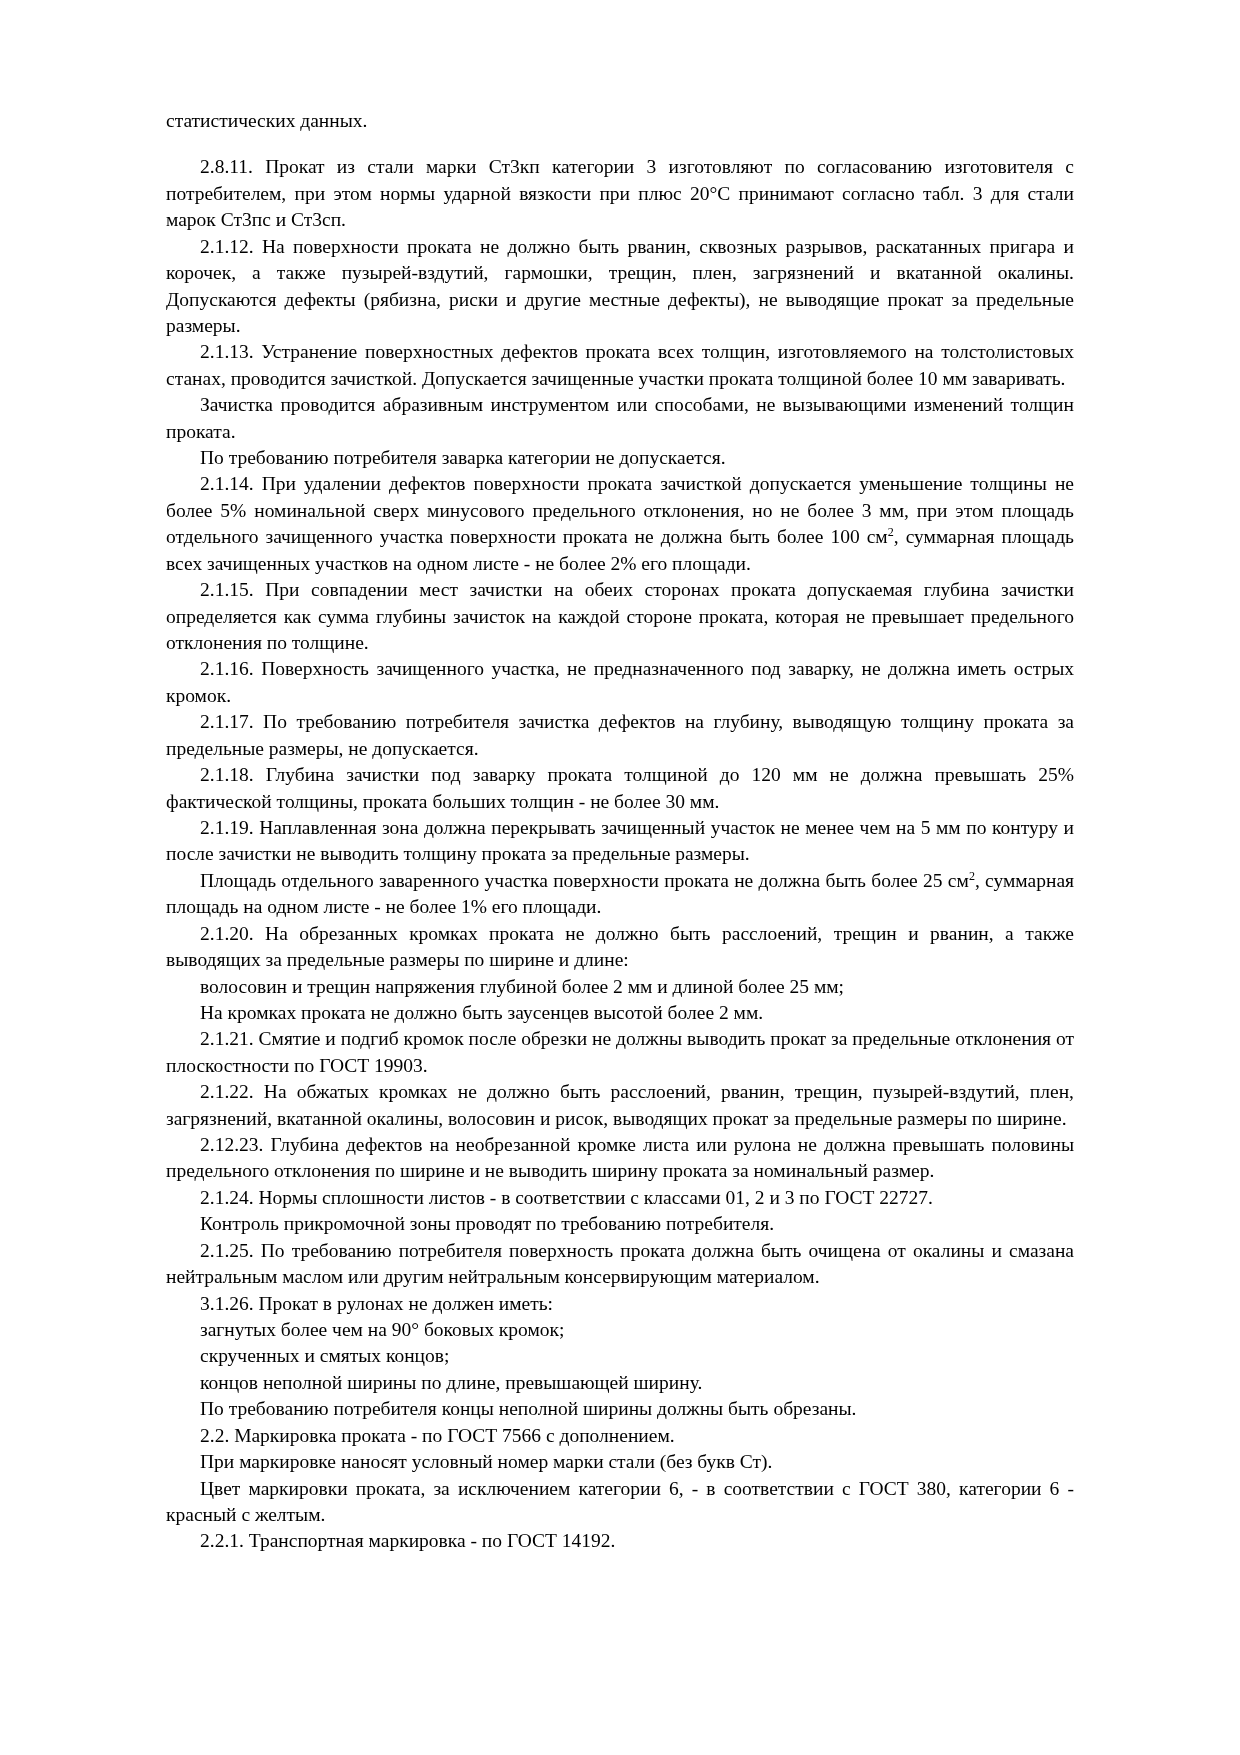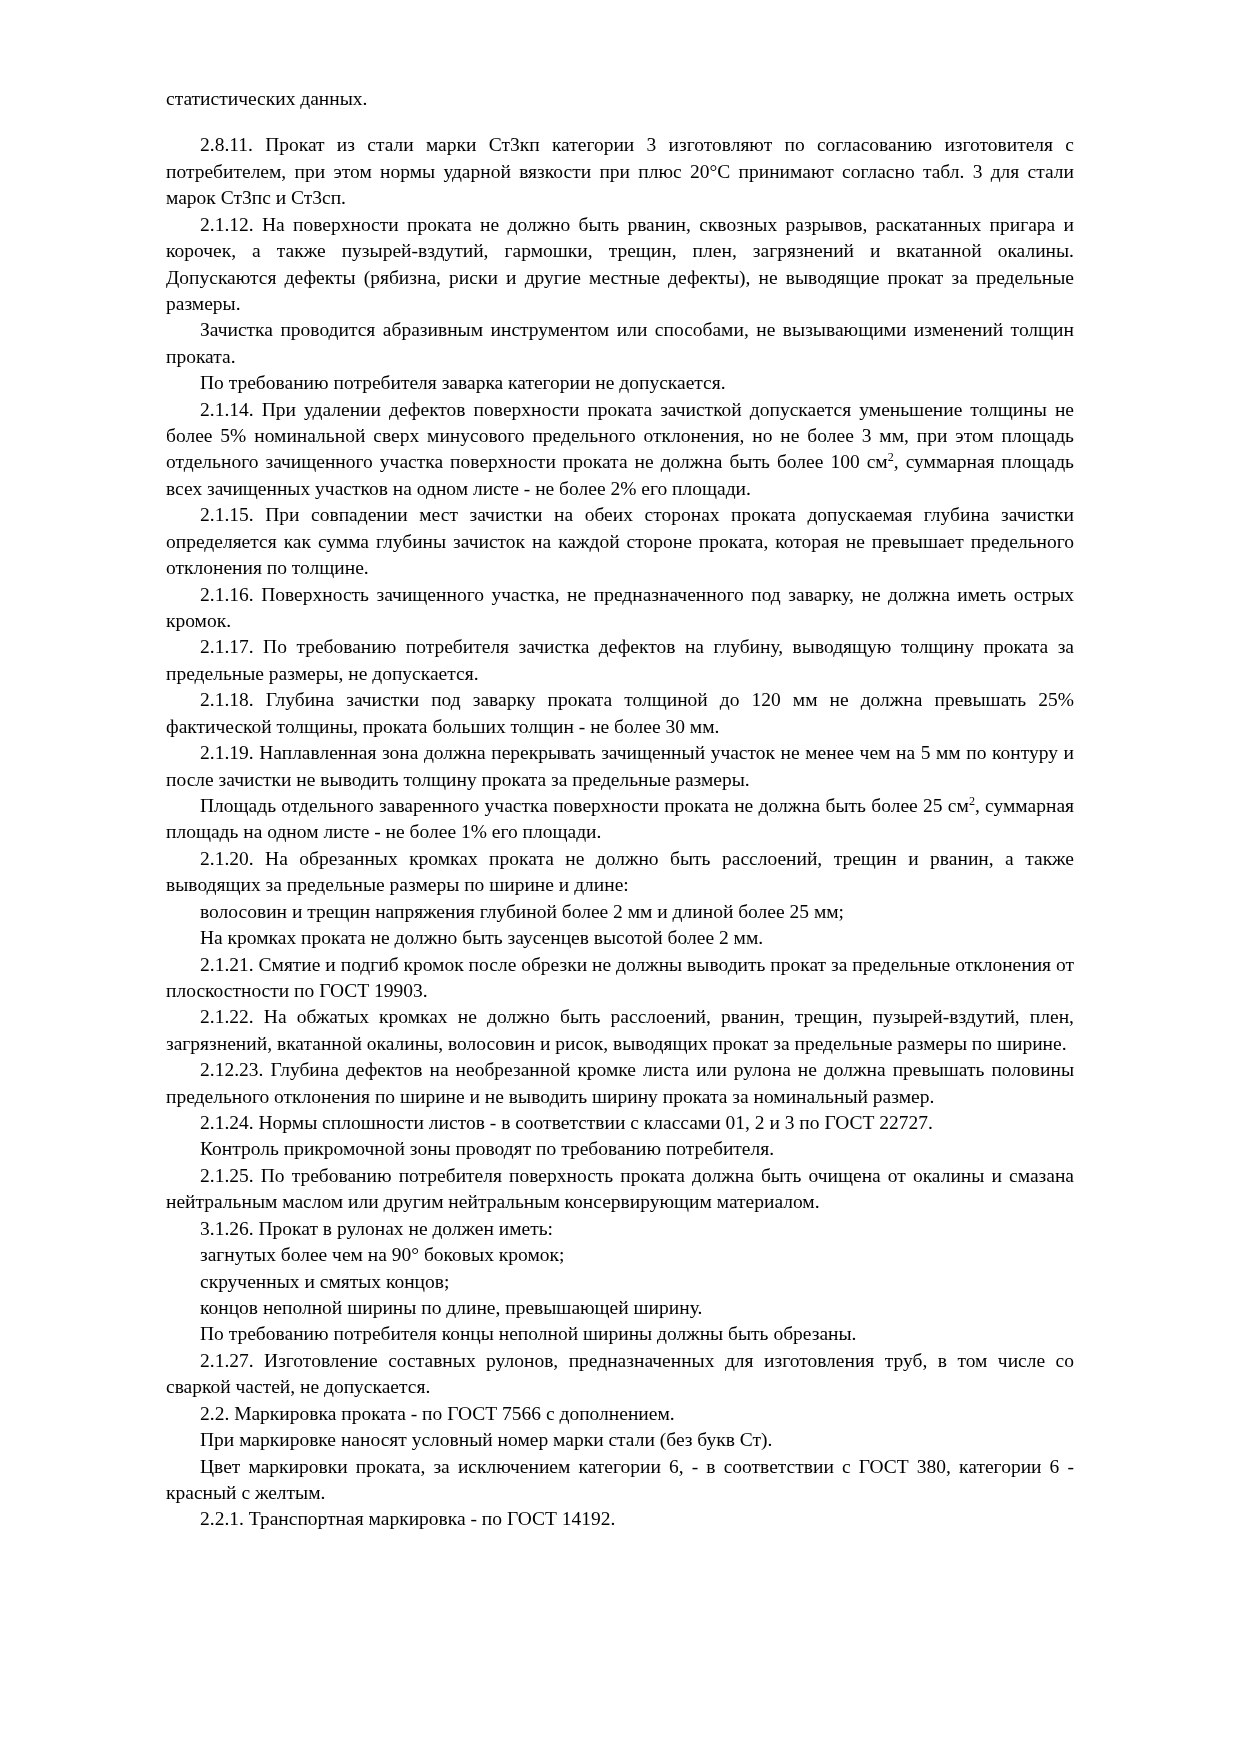--- a/index.html
+++ b/index.html
@@ -10,21 +10,21 @@
   body {
     width: 1240px;
     min-height: 1755px;
     font-family: "Liberation Serif", serif;
     color: #000000;
   }
   .page {
     width: 1240px;
     min-height: 1755px;
     box-sizing: border-box;
-    padding: 86px 166px 60px 166px;
+    padding: 108px 166px 60px 166px;
     background: #ffffff;
   }
   .doc-body {
     font-size: 19.5px;
     line-height: 1.355;
     text-align: justify;
     text-justify: inter-word;
     hyphens: none;
   }
   p {
@@ -52,20 +52,21 @@
 
 <div class="page">
   <div class="doc-body">
 
     <p class="noindent">статистических данных.</p>
 
     <div class="gap"></div>
 
     <p class="indent">2.8.11. Прокат из стали марки Ст3кп категории 3 изготовляют по согласованию изготовителя с потребителем, при этом нормы ударной вязкости при плюс 20°С принимают согласно табл. 3 для стали марок Ст3пс и Ст3сп.</p>
     <p class="indent">2.1.12. На поверхности проката не должно быть рванин, сквозных разрывов, раскатанных пригара и корочек, а также пузырей-вздутий, гармошки, трещин, плен, загрязнений и вкатанной окалины. Допускаются дефекты (рябизна, риски и другие местные дефекты), не выводящие прокат за предельные размеры.</p>
+    <p class="indent">2.1.13. Устранение поверхностных дефектов проката всех толщин, изготовляемого на толстолистовых станах, проводится зачисткой. Допускается зачищенные участки проката толщиной более 10 мм заваривать.</p>
     <p class="indent">Зачистка проводится абразивным инструментом или способами, не вызывающими изменений толщин проката.</p>
     <p class="indent">По требованию потребителя заварка категории не допускается.</p>
     <p class="indent">2.1.14. При удалении дефектов поверхности проката зачисткой допускается уменьшение толщины не более 5% номинальной сверх минусового предельного отклонения, но не более 3 мм, при этом площадь отдельного зачищенного участка поверхности проката не должна быть более 100 см<sup>2</sup>, суммарная площадь всех зачищенных участков на одном листе - не более 2% его площади.</p>
     <p class="indent">2.1.15. При совпадении мест зачистки на обеих сторонах проката допускаемая глубина зачистки определяется как сумма глубины зачисток на каждой стороне проката, которая не превышает предельного отклонения по толщине.</p>
     <p class="indent">2.1.16. Поверхность зачищенного участка, не предназначенного под заварку, не должна иметь острых кромок.</p>
     <p class="indent">2.1.17. По требованию потребителя зачистка дефектов на глубину, выводящую толщину проката за предельные размеры, не допускается.</p>
     <p class="indent">2.1.18. Глубина зачистки под заварку проката толщиной до 120 мм не должна превышать 25% фактической толщины, проката больших толщин - не более 30 мм.</p>
     <p class="indent">2.1.19. Наплавленная зона должна перекрывать зачищенный участок не менее чем на 5 мм по контуру и после зачистки не выводить толщину проката за предельные размеры.</p>
     <p class="indent">Площадь отдельного заваренного участка поверхности проката не должна быть более 25 см<sup>2</sup>, суммарная площадь на одном листе - не более 1% его площади.</p>
     <p class="indent">2.1.20. На обрезанных кромках проката не должно быть расслоений, трещин и рванин, а также выводящих за предельные размеры по ширине и длине:</p>
@@ -75,20 +76,19 @@
     <p class="indent">2.1.22. На обжатых кромках не должно быть расслоений, рванин, трещин, пузырей-вздутий, плен, загрязнений, вкатанной окалины, волосовин и рисок, выводящих прокат за предельные размеры по ширине.</p>
     <p class="indent">2.12.23. Глубина дефектов на необрезанной кромке листа или рулона не должна превышать половины предельного отклонения по ширине и не выводить ширину проката за номинальный размер.</p>
     <p class="indent">2.1.24. Нормы сплошности листов - в соответствии с классами 01, 2 и 3 по ГОСТ 22727.</p>
     <p class="indent">Контроль прикромочной зоны проводят по требованию потребителя.</p>
     <p class="indent">2.1.25. По требованию потребителя поверхность проката должна быть очищена от окалины и смазана нейтральным маслом или другим нейтральным консервирующим материалом.</p>
     <p class="indent">3.1.26. Прокат в рулонах не должен иметь:</p>
     <p class="indent">загнутых более чем на 90° боковых кромок;</p>
     <p class="indent">скрученных и смятых концов;</p>
     <p class="indent">концов неполной ширины по длине, превышающей ширину.</p>
     <p class="indent">По требованию потребителя концы неполной ширины должны быть обрезаны.</p>
-    <p class="indent">2.1.27. Изготовление составных рулонов, предназначенных для изготовления труб, в том числе со сваркой частей, не допускается.</p>
     <p class="indent">2.2. Маркировка проката - по ГОСТ 7566 с дополнением.</p>
     <p class="indent">При маркировке наносят условный номер марки стали (без букв Ст).</p>
     <p class="indent">Цвет маркировки проката, за исключением категории 6, - в соответствии с ГОСТ 380, категории 6 - красный с желтым.</p>
     <p class="indent">2.2.1. Транспортная маркировка - по ГОСТ 14192.</p>
 
   </div>
 </div>
 
 </body></html>

